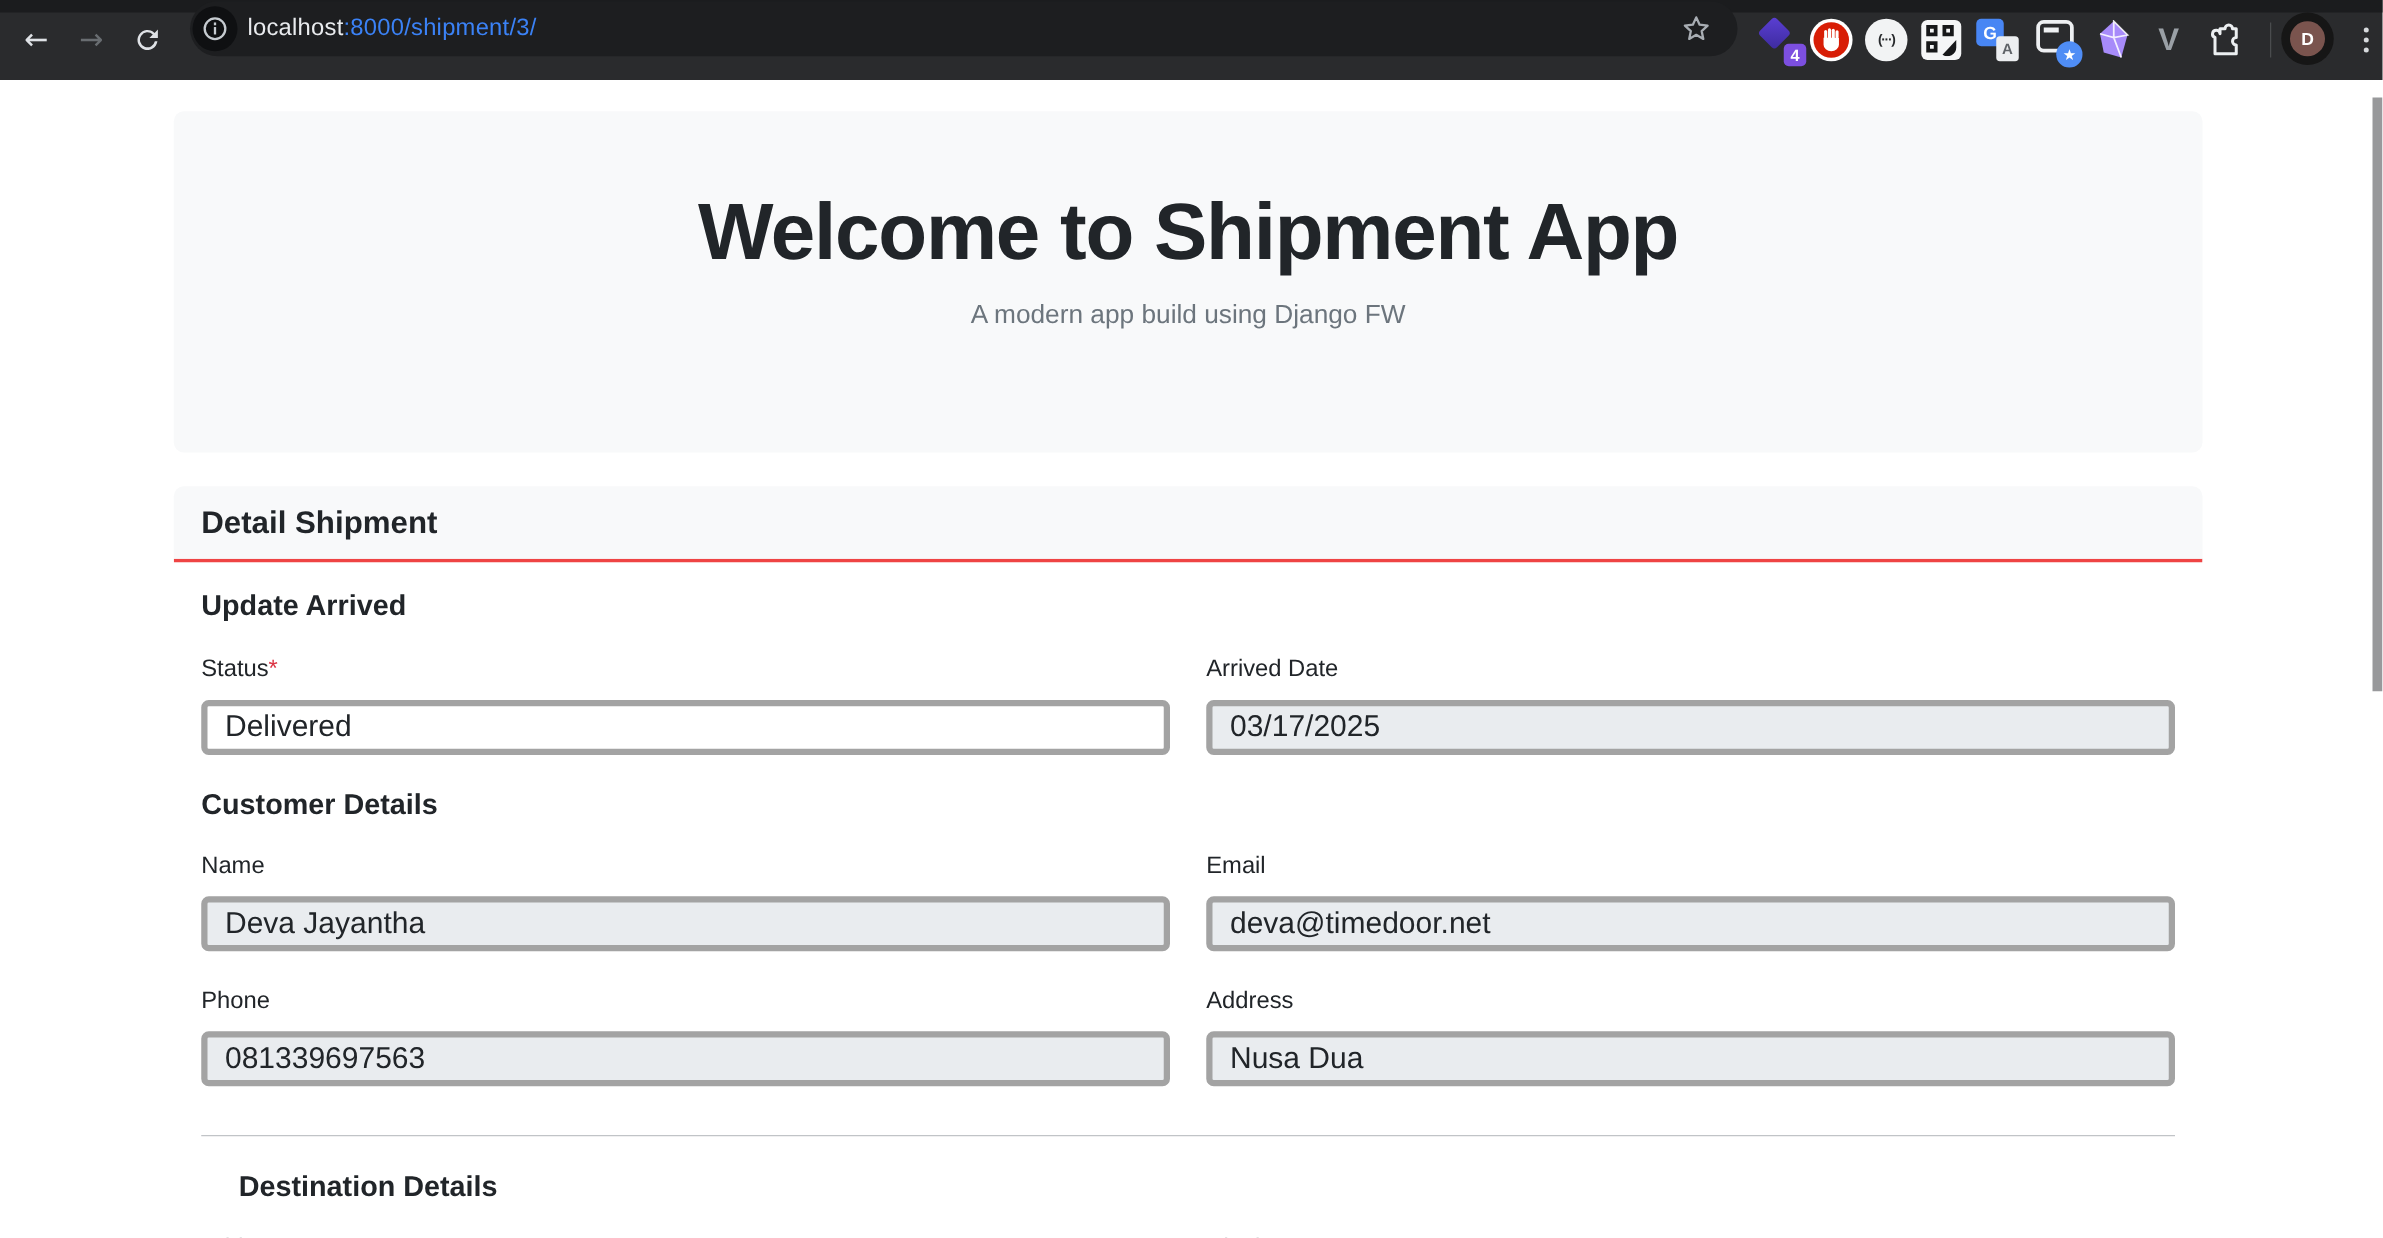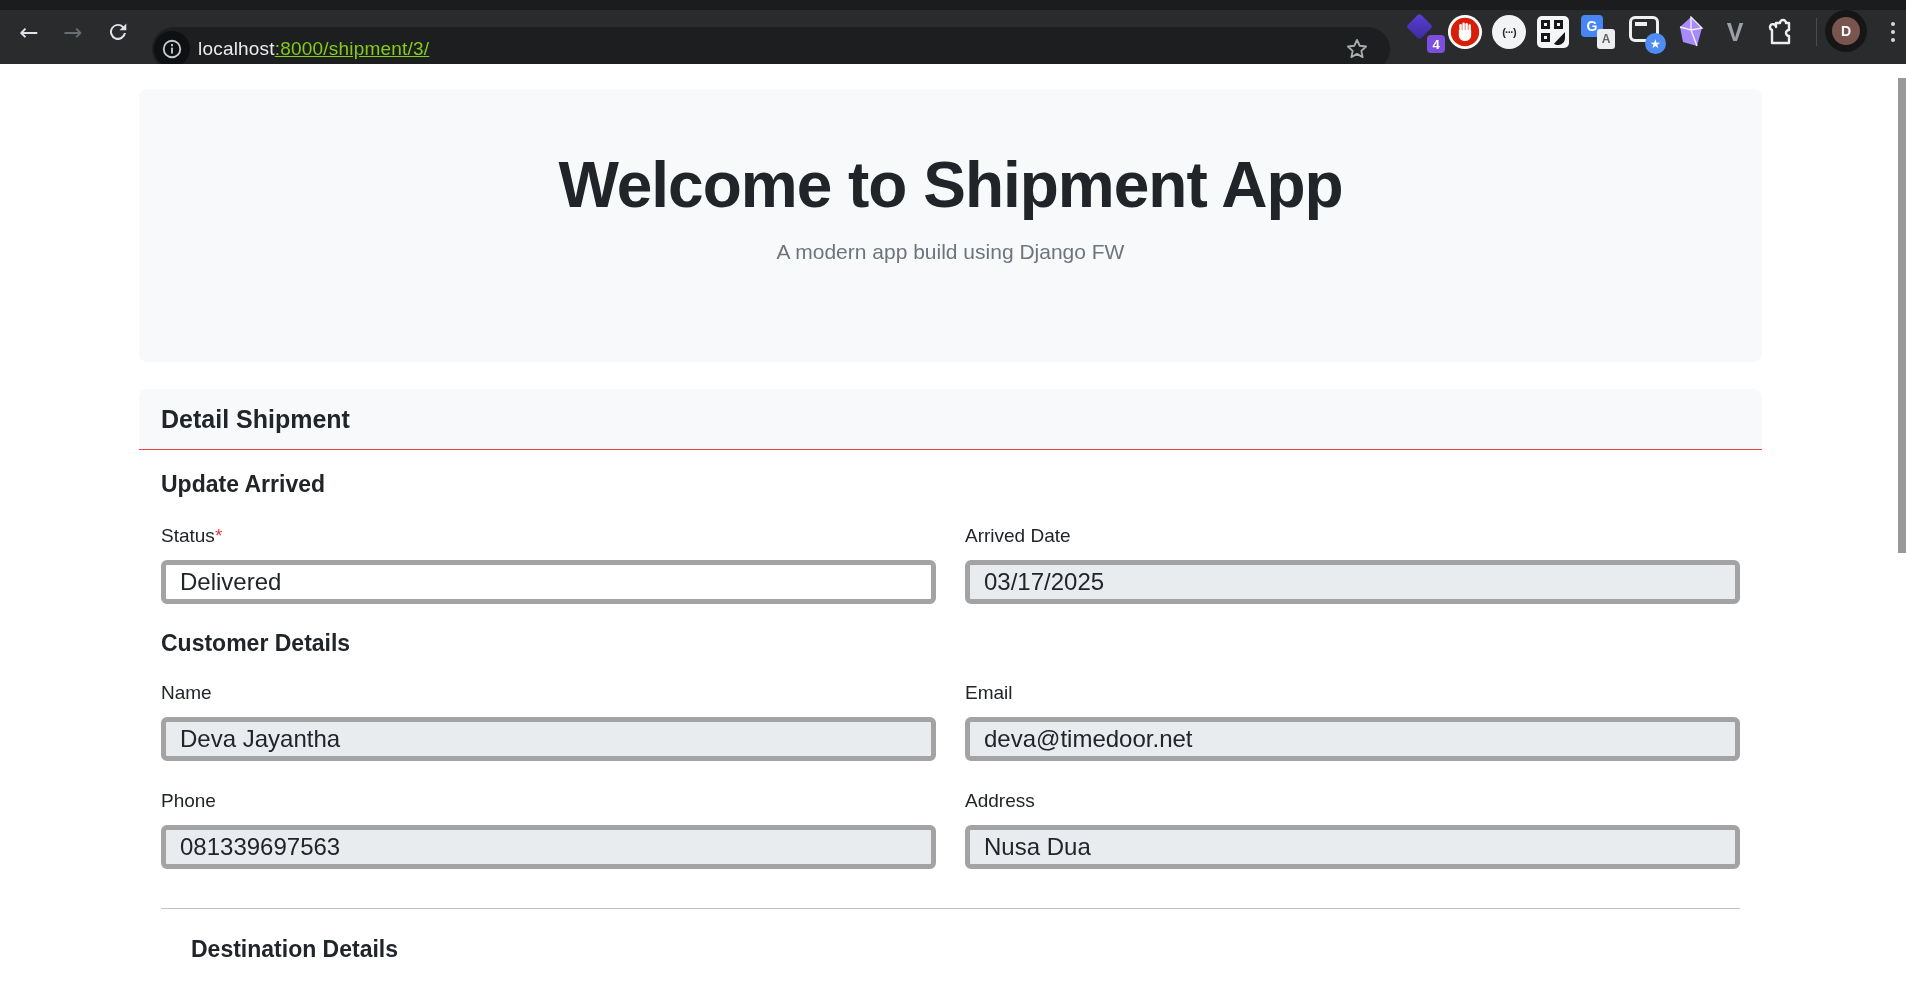--- a/index.html
+++ b/index.html
@@ -6,28 +6,28 @@
   html,body { width:1906px; height:990px; overflow:hidden; background:#fff;
     font-family:"Liberation Sans", sans-serif; }
 
   
   .chrome { position:absolute; top:0; left:0; width:1906px; height:64px; background:#2a2b2d; }
   .tabstrip { position:absolute; top:0; left:0; width:100%; height:10px; background:#1b1c1e; }
   .navbtn { position:absolute; top:14px; width:36px; height:36px; display:flex;
     align-items:center; justify-content:center; border-radius:50%;
     font-family:"DejaVu Sans", sans-serif; font-size:23px; color:#dfe2e6; cursor:pointer; }
   .navbtn.dim { color:#696d71; }
-  .omnibox { position:absolute; left:152px; top:27px; width:1238px; height:44px;
+  .omnibox { position:absolute; left:152px; top:1px; width:1238px; height:44px;
     background:#1d1e20; border-radius:22px; }
   .site-info { position:absolute; left:2px; top:4px; width:36px; height:36px;
     background:#0f1012; border-radius:50%; display:flex; align-items:center; justify-content:center; }
   .urltext { position:absolute; left:46px; top:0; height:44px; display:flex; align-items:center;
     font-size:19px; letter-spacing:.2px; white-space:nowrap; }
   .urltext .host { color:#e9ebee; }
-  .urltext .path { color:#84cc16;text-decoration:underline; }
+  .urltext .path { color:#3b82f6; }
   .star { position:absolute; right:20px; top:9px; width:26px; height:26px; }
   .ext { position:absolute; top:14px; width:36px; height:36px; display:flex;
     align-items:center; justify-content:center; cursor:pointer; }
   .badge4 { position:absolute; right:-2px; bottom:-3px; width:18px; height:18px; background:#7c4fe0;
     border-radius:4px; color:#fff; font-size:13px; font-weight:bold; display:flex;
     align-items:center; justify-content:center; }
   .diamond { position:absolute; left:3px; top:3px; width:19px; height:19px;
     background:linear-gradient(135deg,#5b3fd4,#3d2b9e); transform:rotate(45deg); border-radius:3px; }
   .ext-circle { width:34px; height:34px; border-radius:50%; background:#f2f3f4; color:#27292c;
     font-size:11px; font-weight:bold; display:flex; align-items:center; justify-content:center;
@@ -61,21 +61,21 @@
   
   .page { position:absolute; top:64px; left:0; width:1906px; height:926px; background:#fff; overflow:hidden; }
   .scrollthumb { position:absolute; right:0; top:14px; width:8px; height:475px; background:#98999b; z-index:50; }
   .container { width:1623px; margin-left:139px; margin-top:25px; }
 
   .hero { height:273px; background:#f8f9fa; border-radius:8px; text-align:center; padding-top:60px; }
   .hero h1 { font-size:64px; font-weight:bold; color:#212529; letter-spacing:-1px; line-height:1.15; }
   .hero .sub { margin-top:17px; font-size:21px; color:#6c757d; }
 
   .card { margin-top:27px; }
-  .card-header { height:61px; background:#f8f9fa; border-bottom:1px solid #ef4444;
+  .card-header { height:61px; background:#f8f9fa; border-bottom:3px solid #ef4444;
     border-radius:8px 8px 0 0; display:flex; align-items:center; padding-left:22px; }
   .card-header h2 { font-size:25px; font-weight:bold; color:#212529; }
   .card-body { padding:0 22px; }
 
   .section-h { font-size:23px; font-weight:bold; color:#212529; line-height:28px; }
   .h-update { margin-top:20px; }
   .h-customer { margin-top:25px; }
   .h-dest { margin-top:26px;margin-left:30px; }
 
   .form-row { display:grid; grid-template-columns:1fr 1fr; column-gap:29px; }

